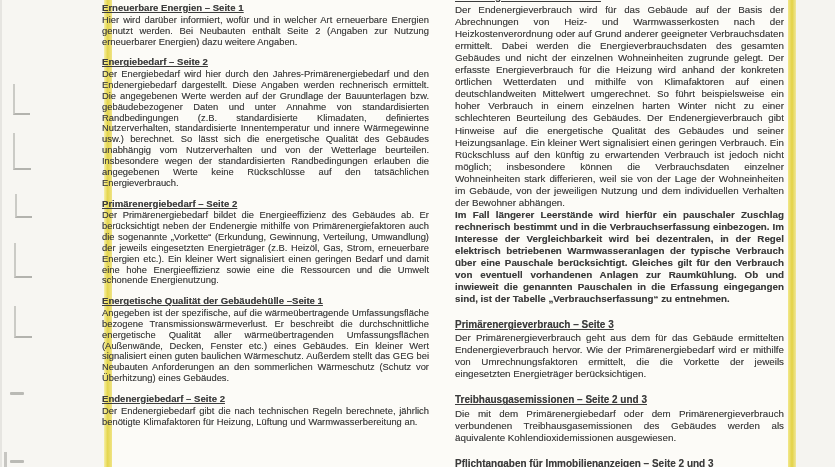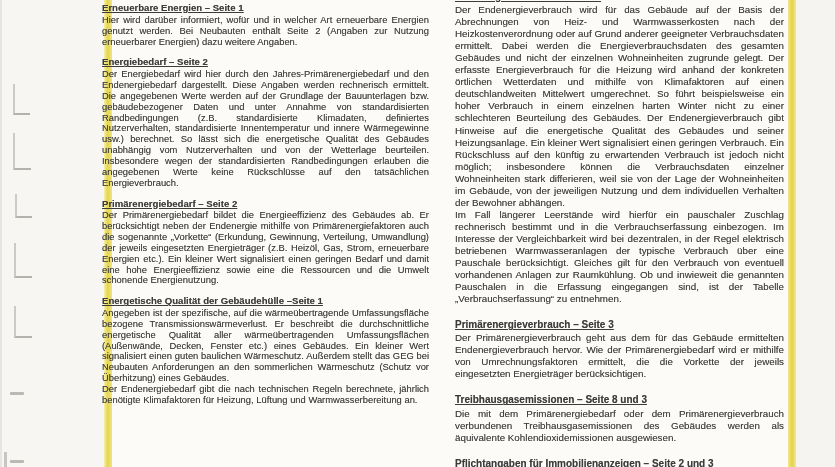--- a/index.html
+++ b/index.html
@@ -77,21 +77,21 @@
     text-decoration: underline;
     text-align: left;
     white-space: nowrap;
   }
   .col-right .section h3 { margin-top: 14px; }
   .col-left .section:first-child h3 { margin-top: 0; }
   
   .col-right .section:first-child { margin-top: -9px; }
   .col-right .section:first-child h3 { margin-top: 0; }
   .section p { margin: 0; }
-  .section p + p { margin-top: 0; }
+  .section p + p { margin-top: 0; font-weight: bold; }
 </style>
 </head>
 <body>
 
 <div class="page">
 
   <div class="margin-left">
     <div class="bracket" style="left:11px; top:84px;  width:15px; height:29px;"></div>
     <div class="bracket" style="left:11px; top:133px; width:16px; height:35px;"></div>
     <div class="bracket" style="left:13px; top:194px; width:15px; height:22px;"></div>
@@ -123,40 +123,41 @@
       <h3>Primärenergiebedarf – Seite 2</h3>
       <p>Der Primärenergiebedarf bildet die Energieeffizienz des Gebäudes ab. Er berücksichtigt neben der Endenergie mithilfe von Primärenergiefaktoren auch die sogenannte „Vorkette“ (Erkundung, Gewinnung, Verteilung, Umwandlung) der jeweils eingesetzten Energieträger (z.B. Heizöl, Gas, Strom, erneuerbare Energien etc.). Ein kleiner Wert signalisiert einen geringen Bedarf und damit eine hohe Energieeffizienz sowie eine die Ressourcen und die Umwelt schonende Energienutzung.</p>
     </div>
 
     <div class="section">
       <h3>Energetische Qualität der Gebäudehülle –Seite 1</h3>
       <p>Angegeben ist der spezifische, auf die wärmeübertragende Umfassungsfläche bezogene Transmissionswärmeverlust. Er beschreibt die durchschnittliche energetische Qualität aller wärmeübertragenden Umfassungsflächen (Außenwände, Decken, Fenster etc.) eines Gebäudes. Ein kleiner Wert signalisiert einen guten baulichen Wärmeschutz. Außerdem stellt das GEG bei Neubauten Anforderungen an den sommerlichen Wärmeschutz (Schutz vor Überhitzung) eines Gebäudes.</p>
     </div>
 
     <div class="section">
+      <h3>Endenergiebedarf – Seite 2</h3>
       <p>Der Endenergiebedarf gibt die nach technischen Regeln berechnete, jährlich benötigte Klimafaktoren für Heizung, Lüftung und Warmwasserbereitung an.</p>
     </div>
 
   </div>
 
   <div class="col col-right">
 
     <div class="section">
       <h3>Endenergieverbrauch – Seite 3</h3>
       <p>Der Endenergieverbrauch wird für das Gebäude auf der Basis der Abrechnungen von Heiz- und Warmwasserkosten nach der Heizkostenverordnung oder auf Grund anderer geeigneter Verbrauchsdaten ermittelt. Dabei werden die Energieverbrauchsdaten des gesamten Gebäudes und nicht der einzelnen Wohneinheiten zugrunde gelegt. Der erfasste Energieverbrauch für die Heizung wird anhand der konkreten örtlichen Wetterdaten und mithilfe von Klimafaktoren auf einen deutschlandweiten Mittelwert umgerechnet. So führt beispielsweise ein hoher Verbrauch in einem einzelnen harten Winter nicht zu einer schlechteren Beurteilung des Gebäudes. Der Endenergieverbrauch gibt Hinweise auf die energetische Qualität des Gebäudes und seiner Heizungsanlage. Ein kleiner Wert signalisiert einen geringen Verbrauch. Ein Rückschluss auf den künftig zu erwartenden Verbrauch ist jedoch nicht möglich; insbesondere können die Verbrauchsdaten einzelner Wohneinheiten stark differieren, weil sie von der Lage der Wohneinheiten im Gebäude, von der jeweiligen Nutzung und dem individuellen Verhalten der Bewohner abhängen.</p>
       <p>Im Fall längerer Leerstände wird hierfür ein pauschaler Zuschlag rechnerisch bestimmt und in die Verbrauchserfassung einbezogen. Im Interesse der Vergleichbarkeit wird bei dezentralen, in der Regel elektrisch betriebenen Warmwasseranlagen der typische Verbrauch über eine Pauschale berücksichtigt. Gleiches gilt für den Verbrauch von eventuell vorhandenen Anlagen zur Raumkühlung. Ob und inwieweit die genannten Pauschalen in die Erfassung eingegangen sind, ist der Tabelle „Verbrauchserfassung“ zu entnehmen.</p>
     </div>
 
     <div class="section">
       <h3>Primärenergieverbrauch – Seite 3</h3>
       <p>Der Primärenergieverbrauch geht aus dem für das Gebäude ermittelten Endenergieverbrauch hervor. Wie der Primärenergiebedarf wird er mithilfe von Umrechnungsfaktoren ermittelt, die die Vorkette der jeweils eingesetzten Energieträger berücksichtigen.</p>
     </div>
 
     <div class="section">
-      <h3>Treibhausgasemissionen – Seite 8 und 3</h3>
+      <h3>Treibhausgasemissionen – Seite 2 und 3</h3>
       <p>Die mit dem Primärenergiebedarf oder dem Primärenergieverbrauch verbundenen Treibhausgasemissionen des Gebäudes werden als äquivalente Kohlendioxidemissionen ausgewiesen.</p>
     </div>
 
     <div class="section">
       <h3>Pflichtangaben für Immobilienanzeigen – Seite 2 und 3</h3>
 
     </div>
 
   </div>
 

